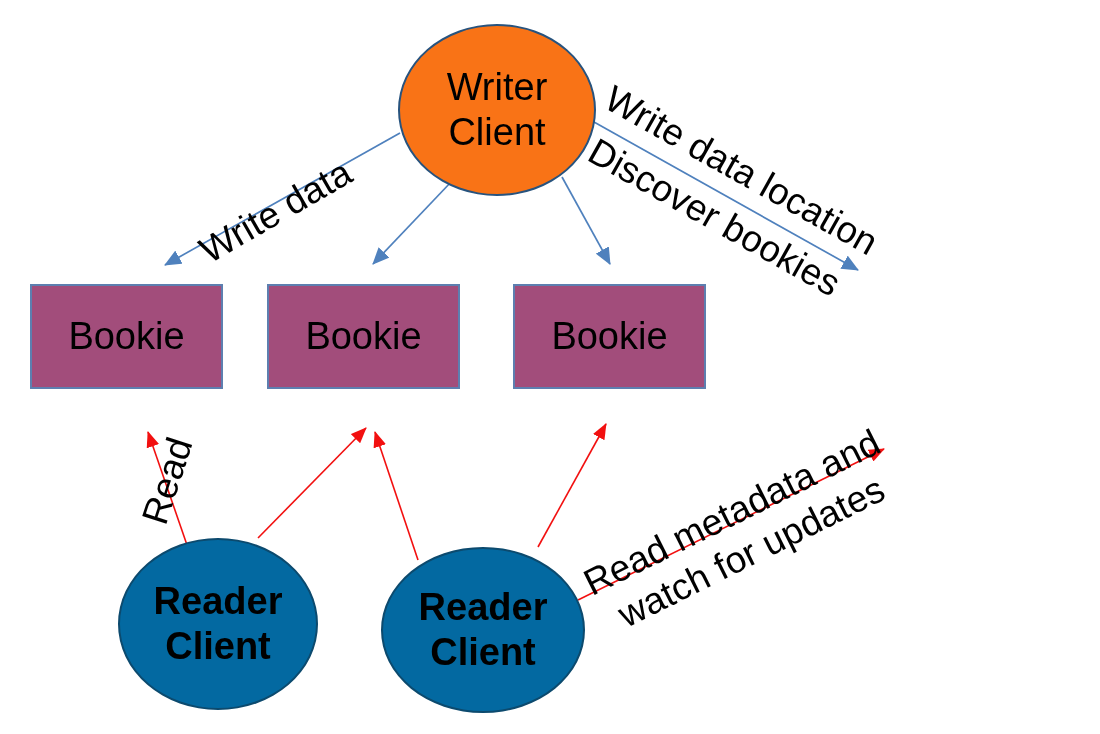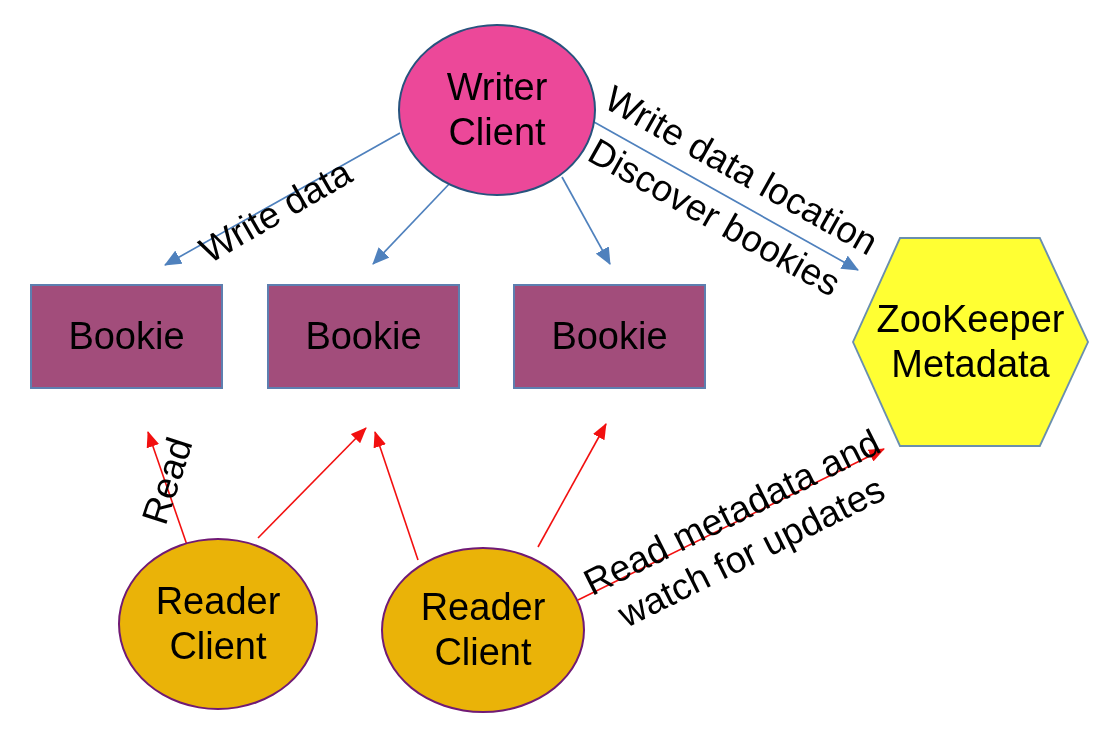--- a/index.html
+++ b/index.html
@@ -26,34 +26,35 @@
     text-align: center;
     font-size: 38px;
     line-height: 1.18;
     white-space: pre-line;
     color: #000000;
     box-sizing: border-box;
   }
   .ellipse { border-radius: 50%; }
   .writer {
     left: 398px; top: 24px; width: 198px; height: 172px;
-    background: #ec4899;
+    background: #f97316;
     border: 2px solid #27537e;
   }
   .bookie {
     background: #a24d7b;
     border: 2px solid #5d7fb0;
     top: 284px; width: 193px; height: 105px;
   }
   .bookie1 { left: 30px; }
   .bookie2 { left: 267px; }
   .bookie3 { left: 513px; }
   .reader {
-    background: #eab308;
-    border: 2px solid #701a75;
+    background: #0369a1;
+    border: 2px solid #0c4a6e;
+    font-weight: bold;
   }
   .reader1 { left: 118px; top: 538px; width: 200px; height: 172px; }
   .reader2 { left: 381px; top: 547px; width: 204px; height: 166px; }
   .hex-outer {
     position: absolute;
     left: 852px; top: 237px; width: 237px; height: 210px;
     background: #6a8fae;
     clip-path: polygon(20% 0%, 79.5% 0%, 100% 50%, 79.5% 100%, 20% 100%, 0% 50%);
   }
   .hex-inner {
@@ -113,26 +114,20 @@
   <div class="node bookie bookie1">
     <span>Bookie</span>
   </div>
   <div class="node bookie bookie2">
     <span>Bookie</span>
   </div>
   <div class="node bookie bookie3">
     <span>Bookie</span>
   </div>
 
-  <div class="hex-outer">
-    <div class="hex-inner">
-      <span>ZooKeeper
-Metadata</span>
-    </div>
-  </div>
 
   <div class="node ellipse reader reader1">
     <span>Reader
 Client</span>
   </div>
   <div class="node ellipse reader reader2">
     <span>Reader
 Client</span>
   </div>
 

